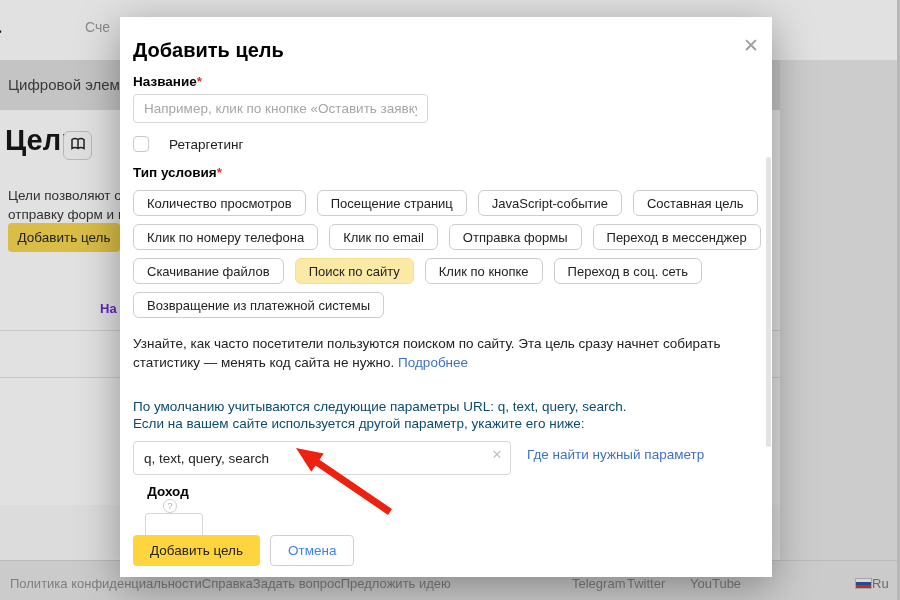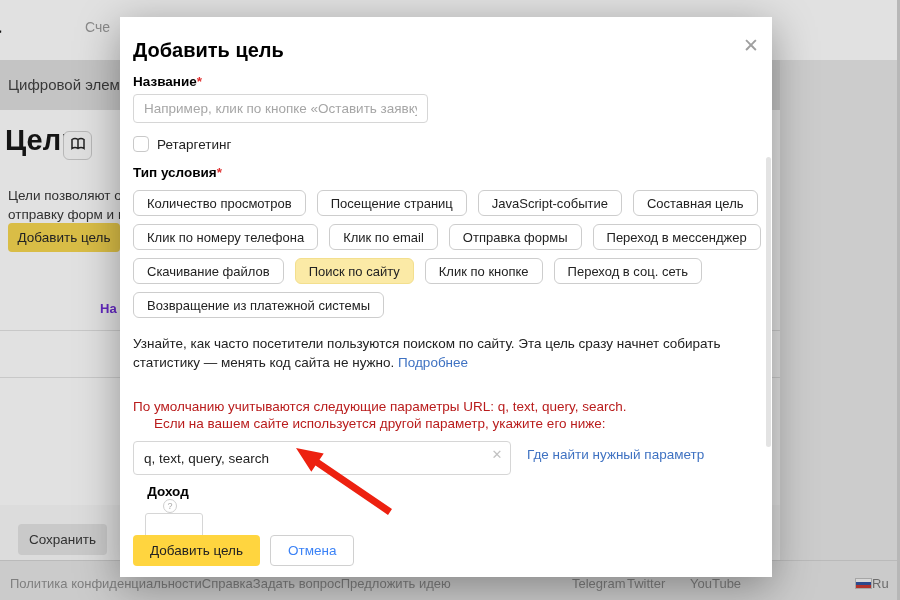--- a/index.html
+++ b/index.html
@@ -44,32 +44,32 @@
   .modal { position:absolute; left:120px; top:17px; width:652px; height:560px; background:#fff;
            box-shadow:0 10px 40px rgba(0,0,0,0.35); z-index:10; }
   .m-title { position:absolute; left:13px; top:22px; font-size:20px; font-weight:700; color:#000; }
   .m-close { position:absolute; left:616px; top:13px; width:30px; height:30px; border:none; background:none;
              font-size:19px; color:#9f9f9f; cursor:pointer; font-family:inherit; }
   .m-label { position:absolute; font-size:13.5px; font-weight:700; color:#000; }
   .req { color:#e03030; }
   .m-name-input { position:absolute; left:13px; top:77px; width:295px; height:29px; border:1px solid #d6d6d6;
                   border-radius:4px; padding:0 10px; font-size:13.5px; font-family:inherit; color:#222; }
   .m-name-input::placeholder { color:#a6a6a6; }
-  .m-check-row { position:absolute; left:13px; top:119px; display:flex; align-items:center; gap:8px; cursor:pointer; }
+  .m-check-row { position:absolute; left:13px; top:119px; display:flex; align-items:center; gap:20px; cursor:pointer; }
   .m-checkbox { width:16px; height:16px; border:1px solid #c9c9c9; border-radius:4px; background:#fff; }
   .m-check-label { font-size:13.5px; color:#222; }
   .chips { position:absolute; left:13px; top:173px; display:flex; flex-direction:column; gap:8px; }
   .chip-row { display:flex; gap:11px; }
   .chip { height:26px; padding:0 13px; background:#fff; border:1px solid #cdcdcd; border-radius:6px;
           font-size:13px; color:#222; font-family:inherit; cursor:pointer; white-space:nowrap; }
   .chip-selected { background:#fbeaa6; border-color:#f3df8e; }
   .m-info { position:absolute; left:13px; top:317px; width:622px; font-size:13.5px; line-height:19px; color:#222; }
   .blue-link { color:#3f72c2; text-decoration:none; cursor:pointer; }
   .m-adv { position:absolute; left:13px; top:359px; font-size:13.5px; border-bottom:1px dashed #9db7dd; }
-  .m-params { position:absolute; left:13px; top:381px; font-size:13.5px; line-height:17px; color:#b91c1c;text-align:center; }
+  .m-params { position:absolute; left:13px; top:381px; font-size:13.5px; line-height:17px; color:#0c4a6e; }
   .m-param-wrap { position:absolute; left:13px; top:424px; width:378px; height:34px; }
   .m-param-input { width:100%; height:100%; border:1px solid #d6d6d6; border-radius:4px; padding:0 28px 0 10px;
                    font-size:13.5px; font-family:inherit; color:#222; }
   .m-param-clear { position:absolute; right:6px; top:6px; width:16px; height:16px; border:none; background:none;
                    color:#c2c2c2; font-size:13px; cursor:pointer; line-height:16px; padding:0; }
   .m-param-help { position:absolute; left:407px; top:430px; font-size:13.5px; }
   .m-revenue { position:absolute; left:13px; top:467px; display:flex; align-items:center;flex-direction:column; }
   .m-rev-label { font-size:13.5px; font-weight:700; color:#000; }
   .help-circle { width:14px; height:14px; border:1px solid #cfcfcf; border-radius:50%; font-size:9px; color:#aaa;
                  display:inline-flex; align-items:center; justify-content:center; margin-left:4px; cursor:pointer; }
@@ -114,21 +114,20 @@
     <div>Цели позволяют от</div>
     <div>отправку форм и м</div>
   </div>
   <button class="bg-add-btn">Добавить цель</button>
 
   <span class="tbl-head-frag">На</span>
   <div class="tbl-line1"></div>
   <div class="tbl-line2"></div>
 
   <div class="actions-band"></div>
-  <button class="save-btn">Сохранить</button>
 
   <div class="footer">
     <div class="f-links">
       <a class="f-link">Политика конфиденциальности</a>
       <a class="f-link">Справка</a>
       <a class="f-link">Задать вопрос</a>
       <a class="f-link">Предложить идею</a>
     </div>
     <div class="f-social">
       <a class="f-link" style="left:572px">Telegram</a>

